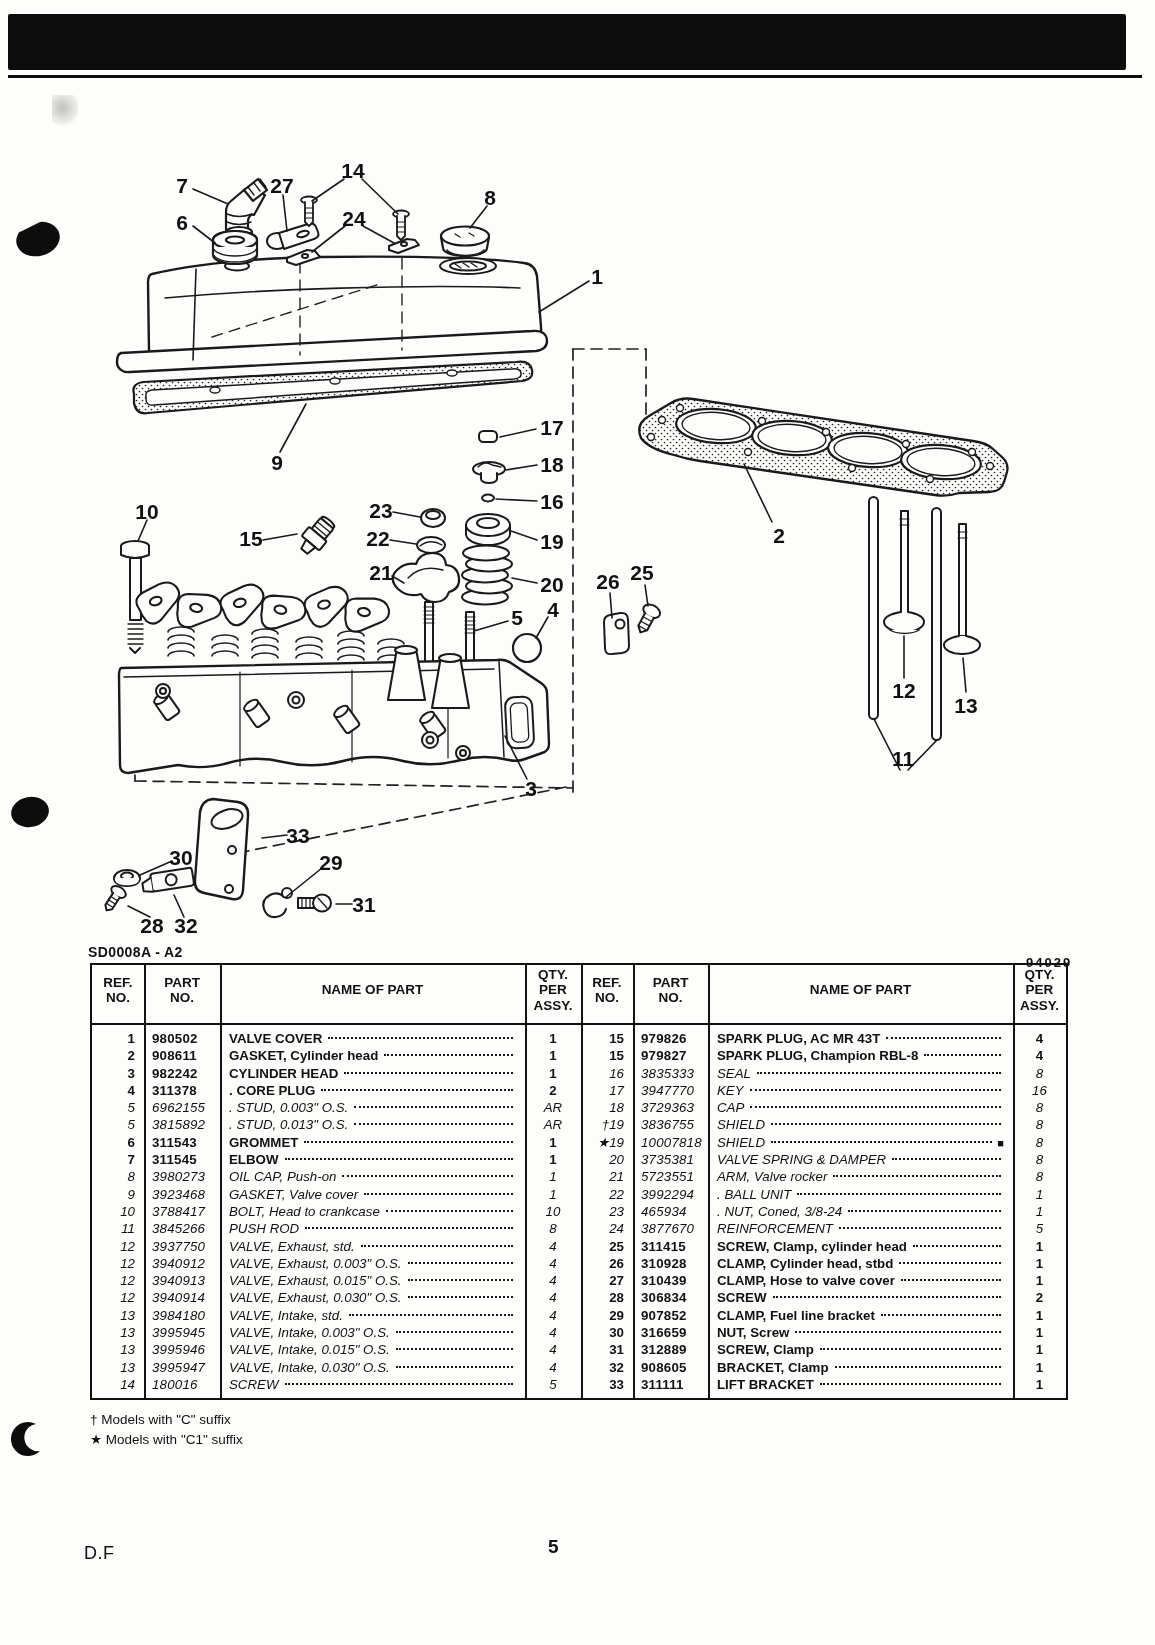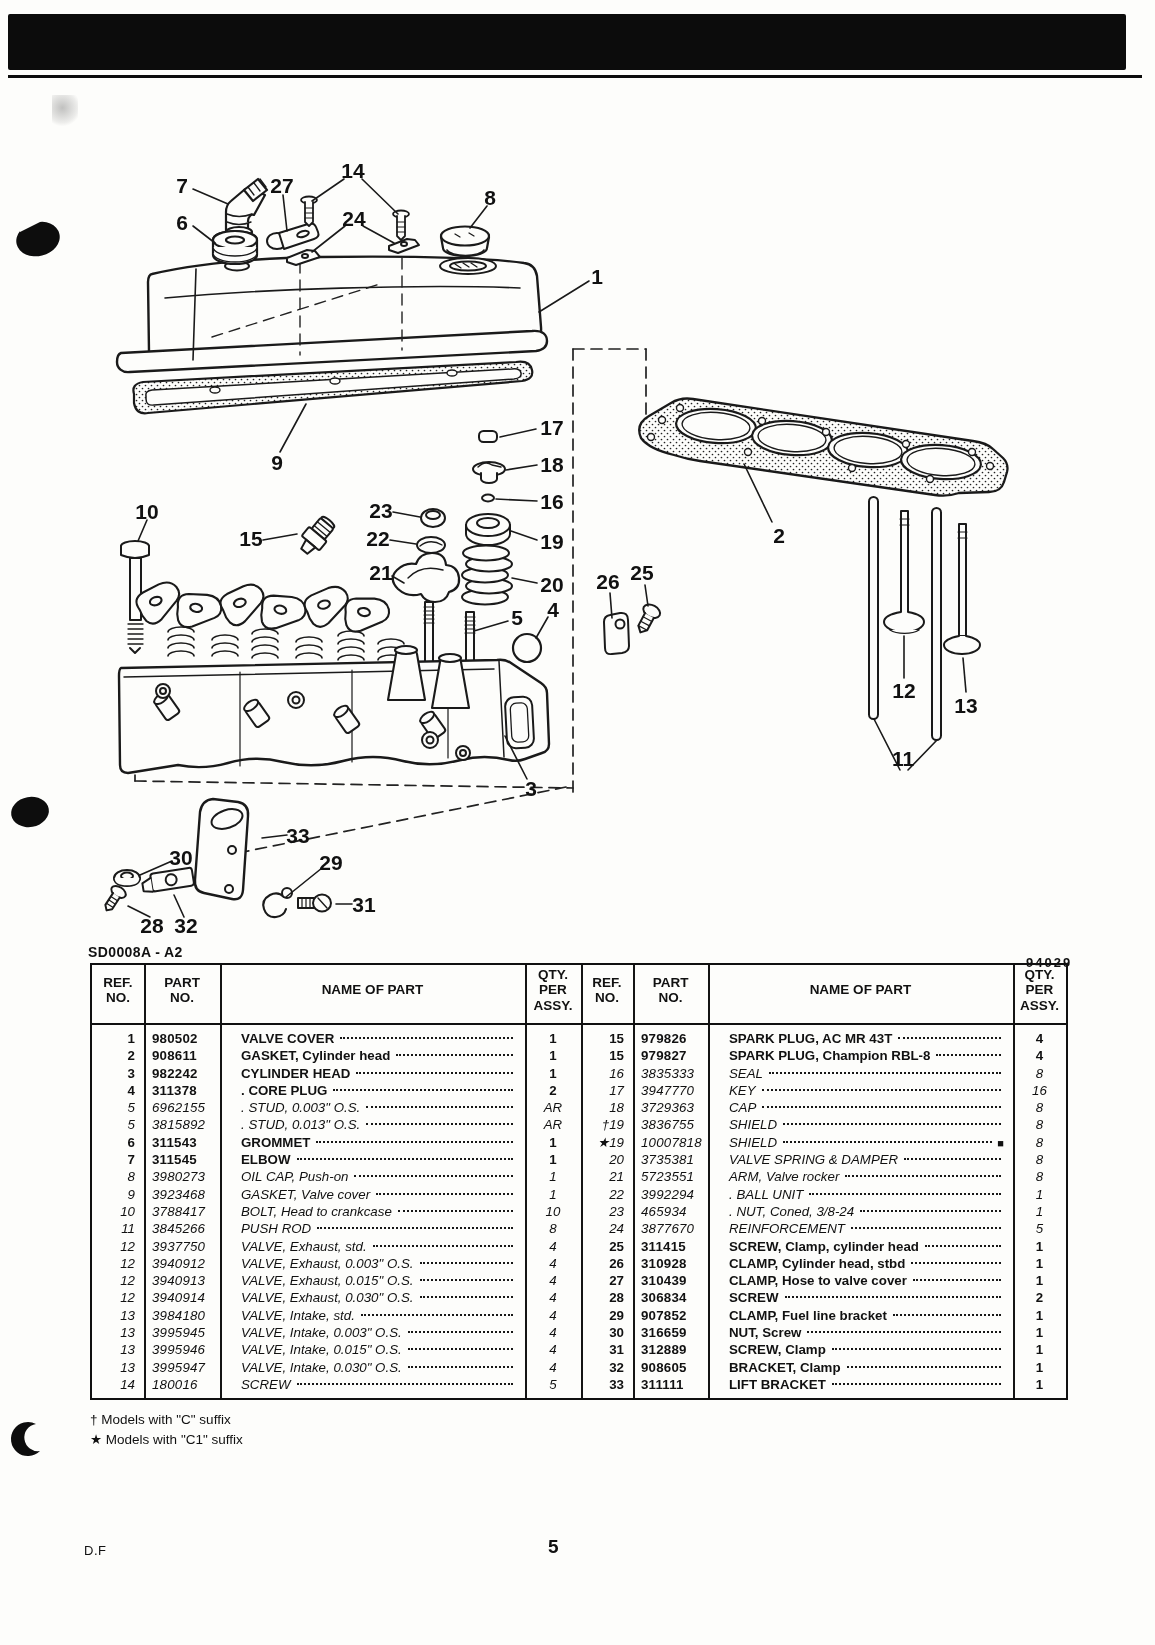--- a/index.html
+++ b/index.html
@@ -24,29 +24,29 @@
   .hline{position:absolute;left:0;right:0;top:58px;height:2.2px;background:#101010;}
   .thead{position:absolute;left:0;top:0;right:0;height:50px;display:grid;
          grid-template-columns:52px 76px 305px 56px 52px 75px 305px 1fr;align-items:center;}
   .thead .hc{text-align:center;font-weight:bold;font-size:13.5px;line-height:1.12;white-space:pre-line;}
   .tbody{position:absolute;left:0;top:62px;right:0;bottom:0;padding-top:3px;}
   .trow{display:grid;grid-template-columns:52px 76px 305px 56px 52px 75px 305px 1fr;height:17.3px;
         font-size:13.3px;line-height:17.3px;}
   .trow .ref{text-align:right;padding-right:9px;}
   .trow .prt{padding-left:8px;letter-spacing:.2px;}
   .trow .qty{text-align:center;}
-  .nm{display:flex;align-items:baseline;padding:0 9px 0 21px;overflow:hidden;}
+  .nm{display:flex;align-items:baseline;padding:0 9px 0 9px;overflow:hidden;}
   .nm .t{white-space:nowrap;}
   .dots{flex:1;min-width:10px;border-bottom:2.2px dotted #161616;margin:0 3px 0 6px;transform:translateY(-4px);}
   .sq{font-size:11px;line-height:17px;margin-left:2px;}
   .b{font-weight:bold;font-style:normal;}
   .i{font-style:italic;}
   
   .footnotes{position:absolute;left:90px;top:1410px;font-size:13.5px;line-height:20px;}
-  .footer-left{position:absolute;left:84px;top:1543px;font-size:13px;letter-spacing:.5px;}
+  .footer-left{position:absolute;left:84px;top:1543px;font-size:18px;letter-spacing:.5px;}
   .page-num{position:absolute;left:548px;top:1536px;font-size:19px;font-weight:bold;}
 </style>
 </head>
 <body>
 
 <div class="page">
 
   <div class="topbar"></div>
   <div class="topbar-line"></div>
   <div class="smudge"></div>

